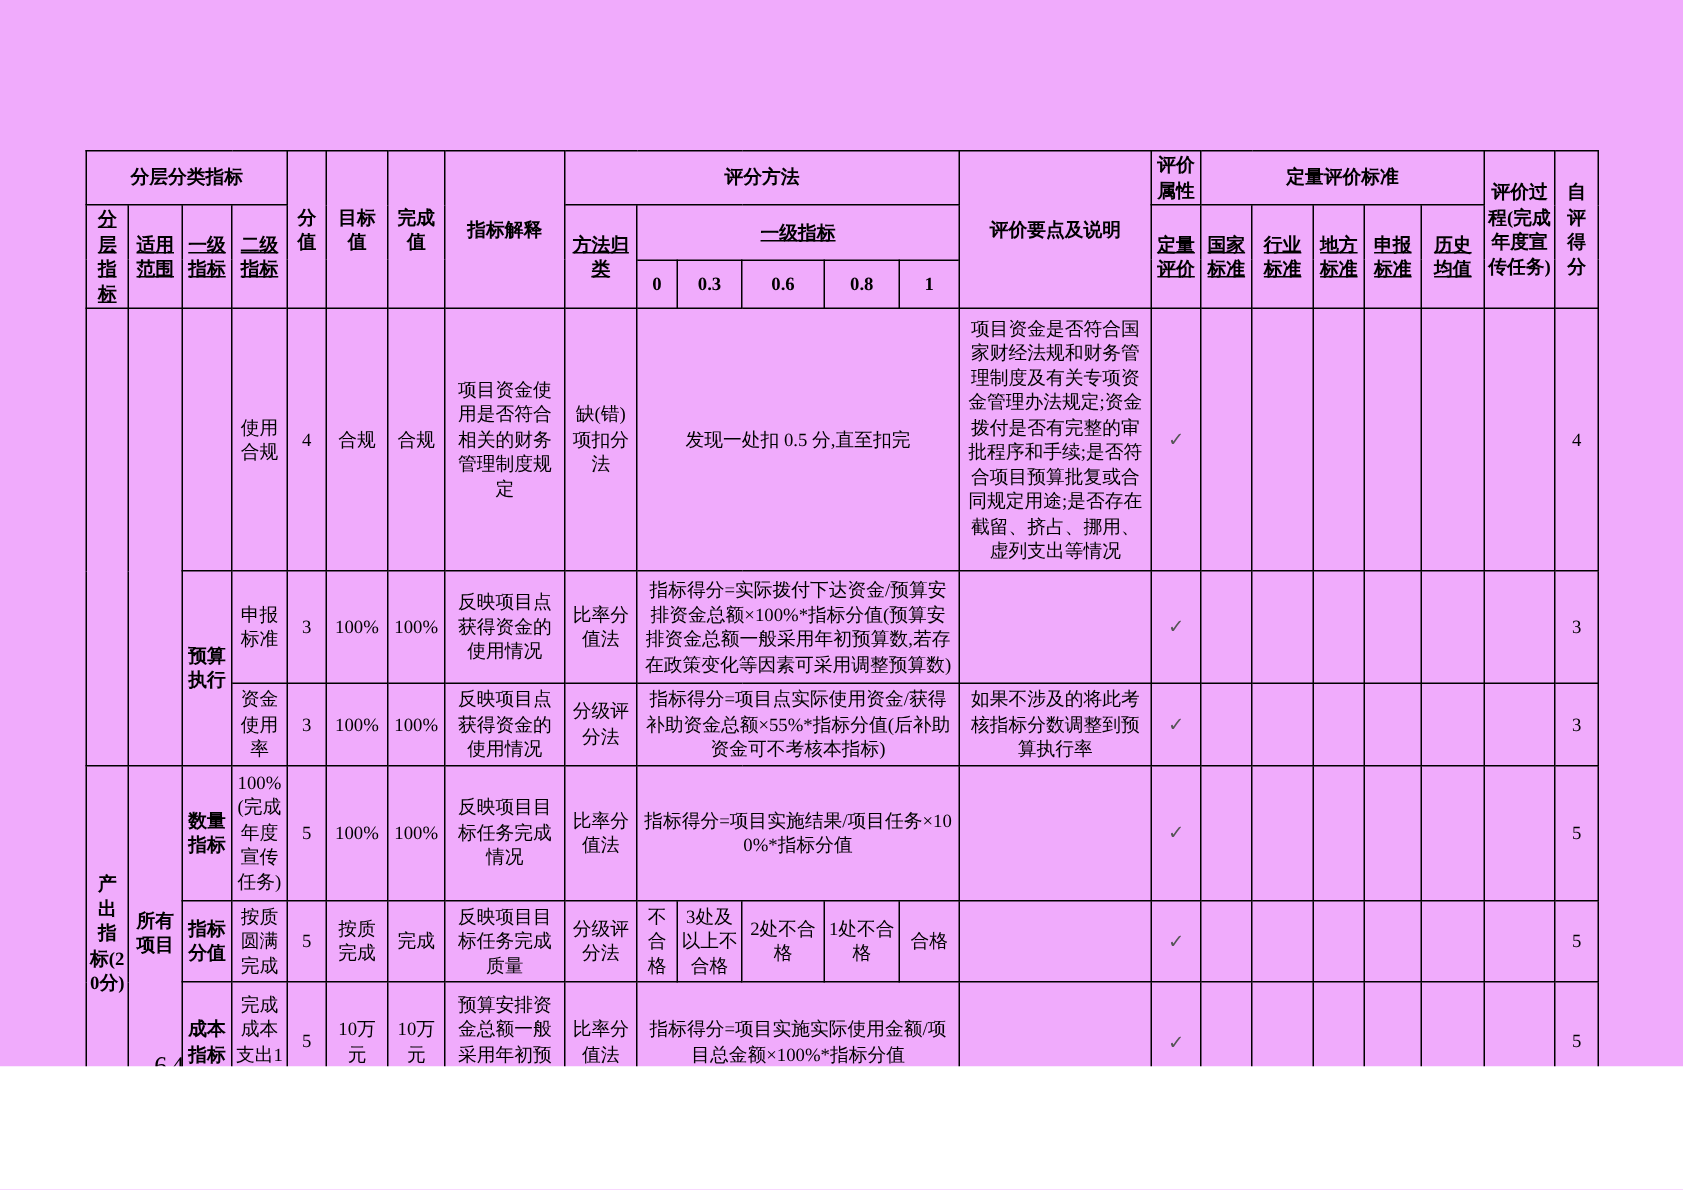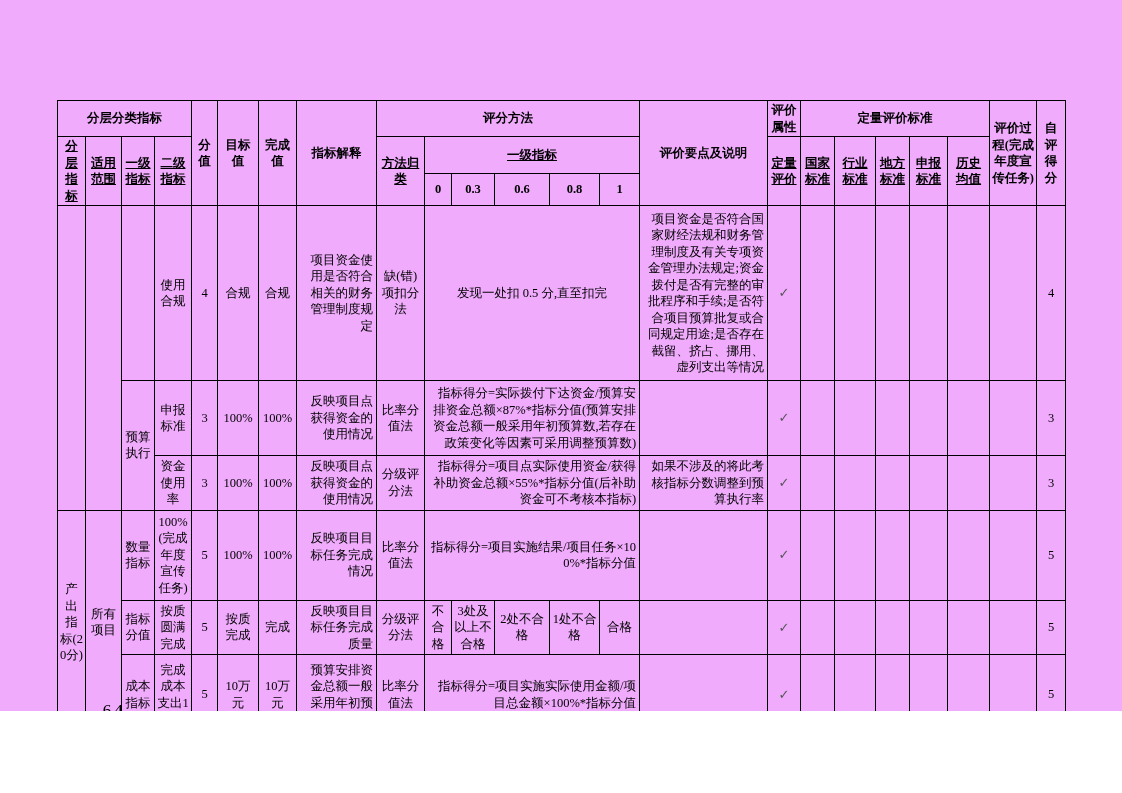--- a/index.html
+++ b/index.html
@@ -26,22 +26,22 @@
   .eval th { font-weight:bold; font-size:12.5px; }
   .eval tr.h1 { height:31px; }
   .eval tr.h2 { height:22px;text-decoration:underline; }
   .eval tr.h3 { height:17px; }
   .eval tr.r1 { height:175px; }
   .eval tr.r2 { height:75px; }
   .eval tr.r3 { height:50px; }
   .eval tr.r4 { height:90px; }
   .eval tr.r5 { height:50px; }
   .eval tr.r6 { height:80px; }
-  .eval td.left { text-align:right; padding:2px 3px; }
-  .eval td.bold { font-weight:normal;margin-top:23px; }
+  .eval td.left { text-align:center; padding:2px 3px; }
+  .eval td.bold { font-weight:bold;margin-top:23px; }
   .eval td.check { color:#555; font-size:13px; }
   .pagenum {
     position:absolute; left:84px; top:701px;
     font-size:17px; letter-spacing:3px;
     font-family:"Liberation Serif","DejaVu Serif",serif;
   }
 </style>
 </head>
 <body>
 
@@ -133,21 +133,21 @@
     </tr>
 
     <tr class="r2">
       <td rowspan="2" class="bold">预算执行</td>
       <td>申报标准</td>
       <td>3</td>
       <td>100%</td>
       <td>100%</td>
       <td class="left">反映项目点获得资金的使用情况</td>
       <td>比率分值法</td>
-      <td colspan="5" class="left">指标得分=实际拨付下达资金/预算安排资金总额×87%*指标分值(预算安排资金总额一般采用年初预算数,若存在政策变化等因素可采用调整预算数)</td>
+      <td colspan="5" class="left">指标得分=实际拨付下达资金/预算安排资金总额×100%*指标分值(预算安排资金总额一般采用年初预算数,若存在政策变化等因素可采用调整预算数)</td>
       <td></td>
       <td class="check">✓</td>
       <td></td>
       <td></td>
       <td></td>
       <td></td>
       <td></td>
       <td></td>
       <td>3</td>
     </tr>

